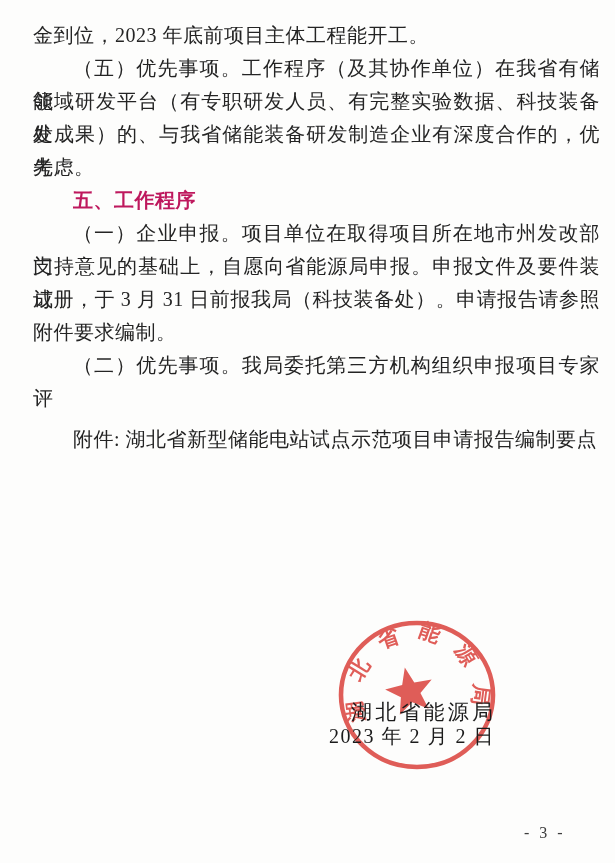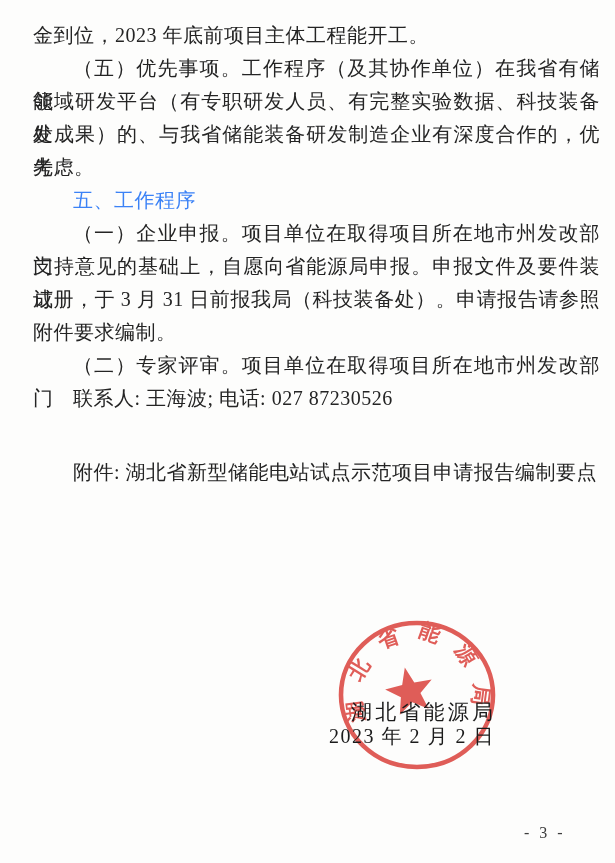--- a/index.html
+++ b/index.html
@@ -29,21 +29,21 @@
   .para { margin: 0; }
   .line {
     height: 33px;
     text-align: justify;
     text-justify: inter-character;
     white-space: nowrap;
     letter-spacing: 0.5px;
   }
   .line.fill { text-align-last: justify; white-space: normal; }
   .para.indented .line:first-child { text-indent: 2em; }
-  .para.bold { font-weight: normal; color: #3b82f6; }
+  .para.bold { font-weight: bold; color: #be185d; }
   .para.attachment { margin-top: 41px; }
   
   .seal {
     position: absolute;
     left: 337px;
     top: 618px;
     width: 160px;
     height: 156px;
     z-index: 1;
     opacity: 0.88;
@@ -105,24 +105,21 @@
       <div class="para indented bold">
         <div class="line">五、工作程序</div>
       </div>
       <div class="para indented">
         <div class="line fill">（一）企业申报。项目单位在取得项目所在地市州发改部门</div>
         <div class="line fill">支持意见的基础上，自愿向省能源局申报。申报文件及要件装订</div>
         <div class="line fill">成册，于 3 月 31 日前报我局（科技装备处）。申请报告请参照</div>
         <div class="line">附件要求编制。</div>
       </div>
       <div class="para indented">
-        <div class="line fill">（二）专家评审。项目单位在取得项目所在地市州发改部门</div>
-      </div>
-      <div class="para indented">
-        <div class="line">联系人: 王海波; 电话: 027 87230526</div>
+        <div class="line fill">（二）优先事项。我局委托第三方机构组织申报项目专家评</div>
       </div>
       <div class="para indented attachment">
         <div class="line">附件: 湖北省新型储能电站试点示范项目申请报告编制要点</div>
       </div>
     </div>
 
   <svg class="seal" viewBox="0 0 160 156">
     <ellipse cx="80" cy="77" rx="76" ry="72" fill="none" stroke-width="4.6" stroke="#dc4842"></ellipse>
     <path id="seal-arc" d="M 27.4 96.2 A 56 56 0 1 1 132.6 96.2" fill="none"></path>
     <text fill="#dc4842">

